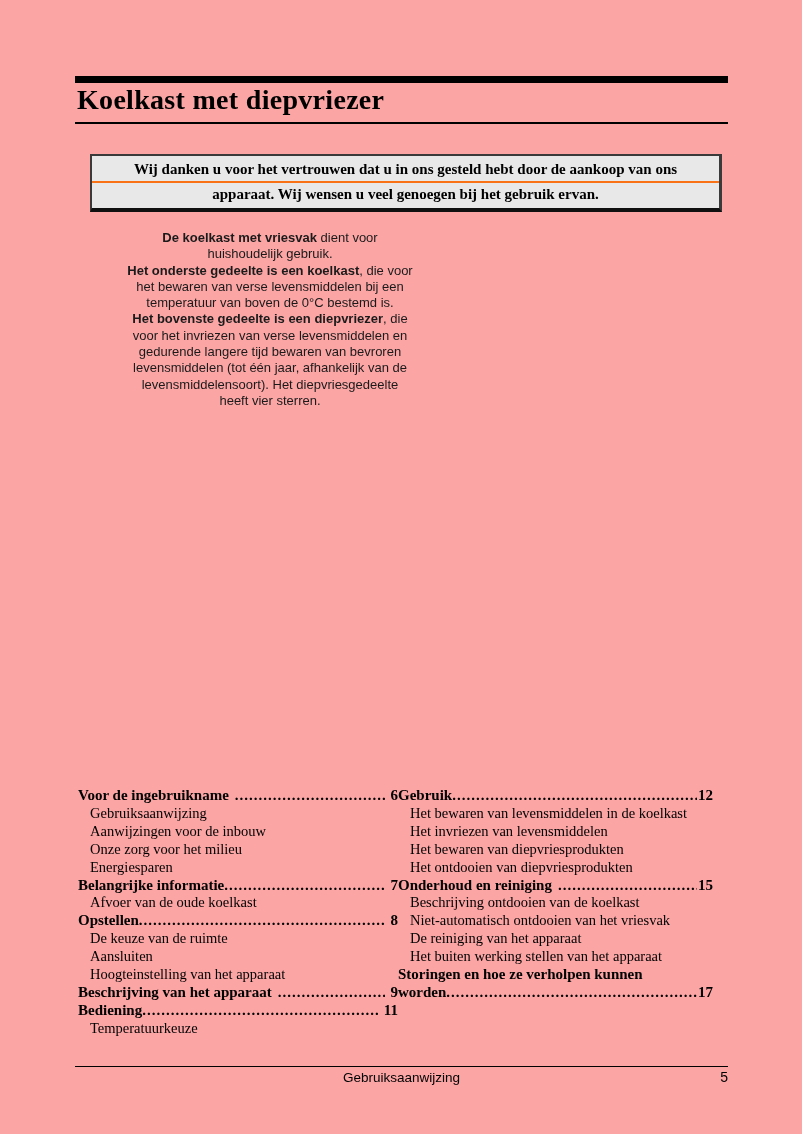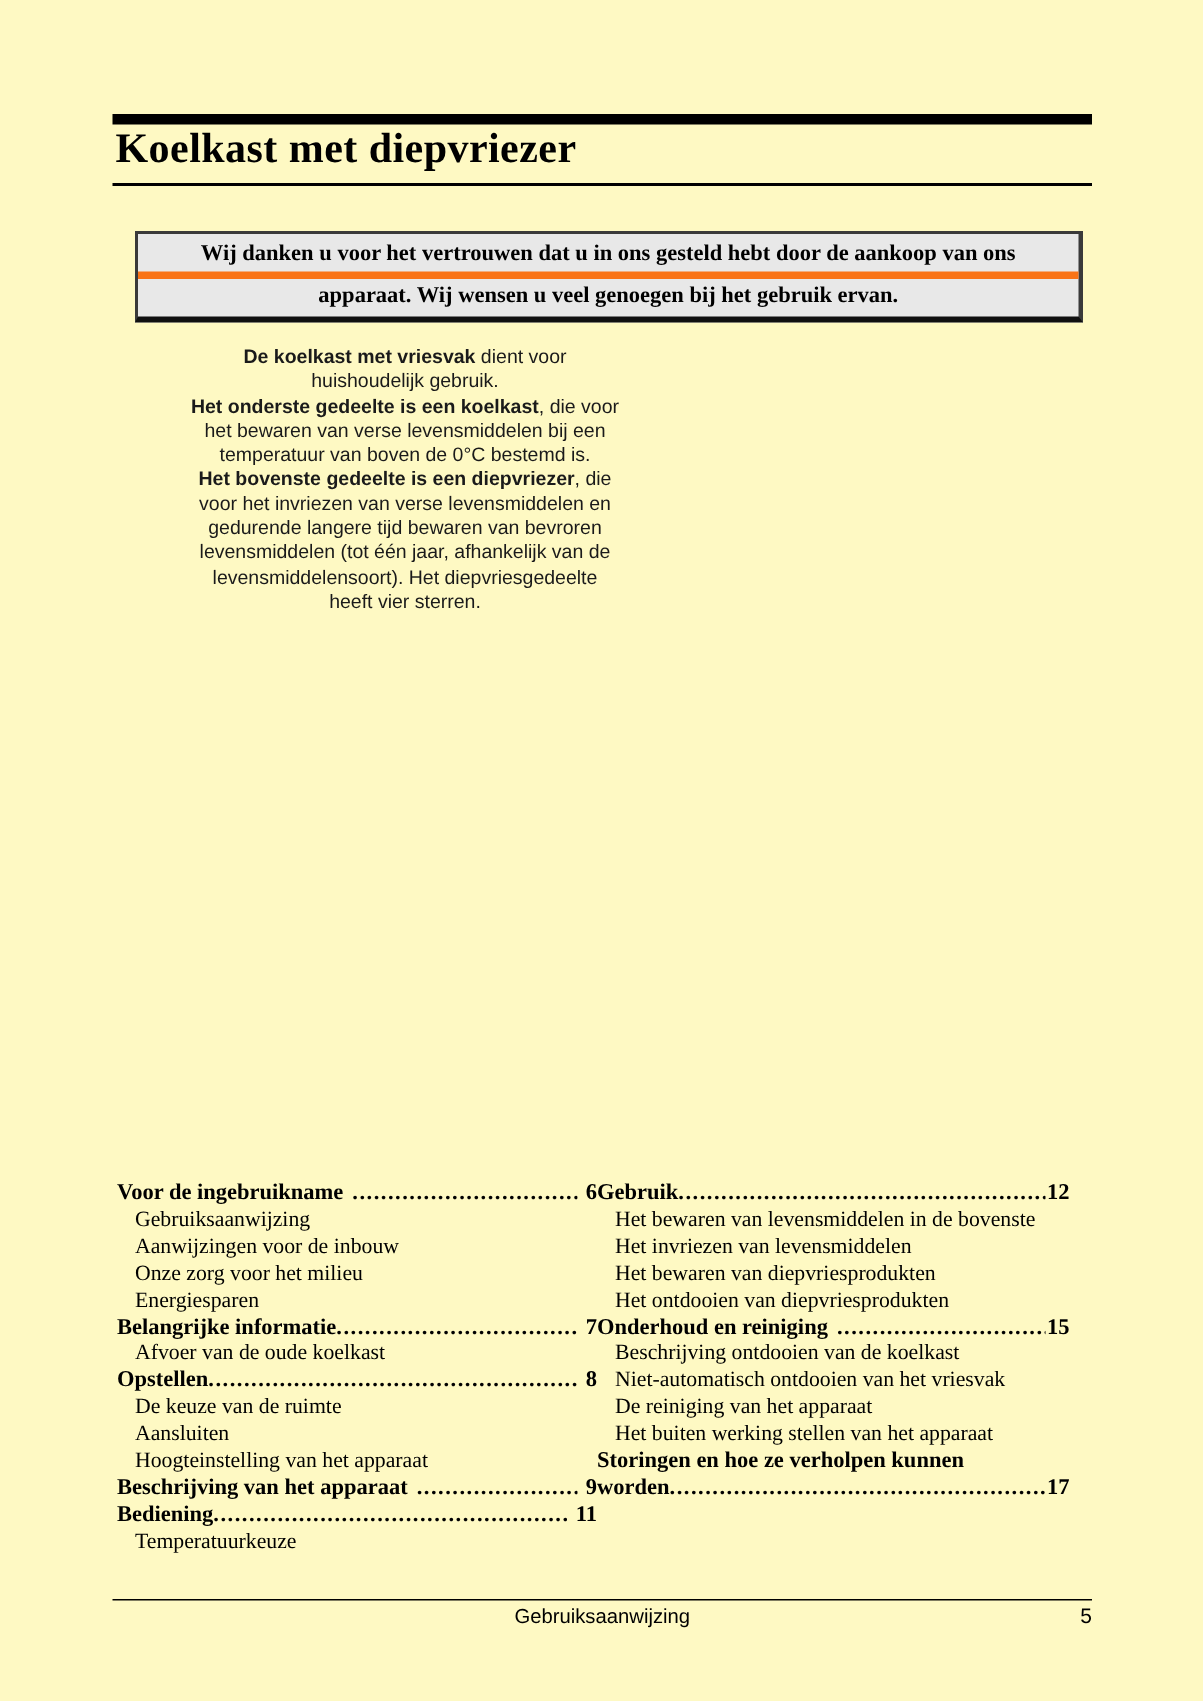--- a/index.html
+++ b/index.html
@@ -1,20 +1,20 @@
 <!DOCTYPE html>
 <html><head>
 <meta charset="utf-8">
 <style>
   html, body { margin: 0; padding: 0; background: #ffffff; }
   .page {
     position: relative;
     width: 802px;
     height: 1134px;
-    background: #fef9c3;
+    background: #fca5a5;
     color: #000000;
     overflow: hidden;
   }
 
   
   .top-bar {
     position: absolute; left: 75px; top: 76px;
     width: 653px; height: 7px; background: #000000;
   }
   .page-title {
@@ -35,21 +35,21 @@
     background: #e8e8e8;
     border: 2px solid #3a3a3a;
     border-right-width: 3px;
     border-bottom: 4px solid #101010;
     font-family: "Liberation Serif", serif;
     font-size: 15px; font-weight: 700;
     text-align: center;
   }
   .welcome-line { line-height: 23px; padding: 0 8px; }
   .welcome-line.first { padding-top: 2px; }
-  .welcome-line.second { border-top: 5px solid #f97316; padding-bottom: 2px; }
+  .welcome-line.second { border-top: 2px solid #f97316; padding-bottom: 2px; }
 
   
   .intro {
     position: absolute; left: 94px; top: 230px; width: 352px;
     font-family: "Liberation Sans", sans-serif;
     font-size: 13px; line-height: 16.3px; color: #1a1a1a; text-align: center;
   }
   .intro p { margin: 0; white-space: pre-wrap; }
   .intro .b { font-weight: 700; }
 
@@ -168,21 +168,21 @@
       </div>
       <div class="toc-sub">Temperatuurkeuze</div>
     </div>
 
     <div class="toc-col-right">
       <div class="toc-entry">
         <span>Gebruik</span>
         <span class="leader"></span>
         <span class="pg">12</span>
       </div>
-      <div class="toc-sub">Het bewaren van levensmiddelen in de bovenste</div>
+      <div class="toc-sub">Het bewaren van levensmiddelen in de koelkast</div>
       <div class="toc-sub">Het invriezen van levensmiddelen</div>
       <div class="toc-sub">Het bewaren van diepvriesprodukten</div>
       <div class="toc-sub">Het ontdooien van diepvriesprodukten</div>
 
       <div class="toc-entry sp">
         <span>Onderhoud en reiniging</span>
         <span class="leader"></span>
         <span class="pg">15</span>
       </div>
       <div class="toc-sub">Beschrijving ontdooien van de koelkast</div>

